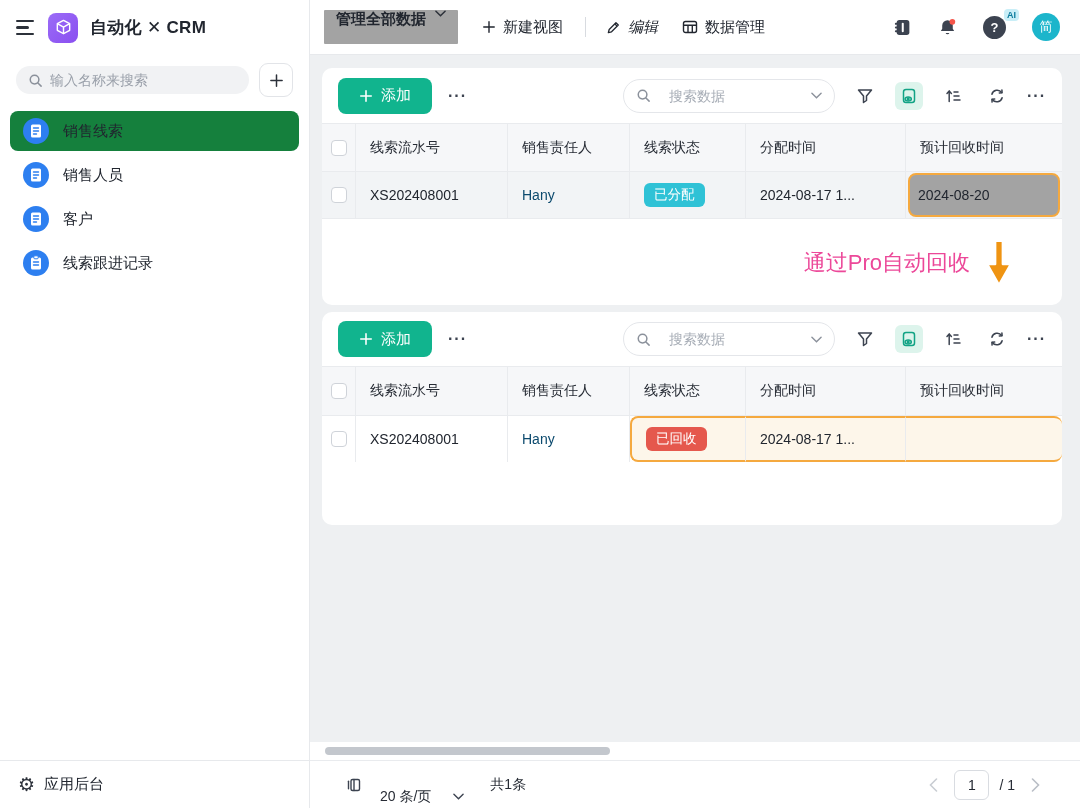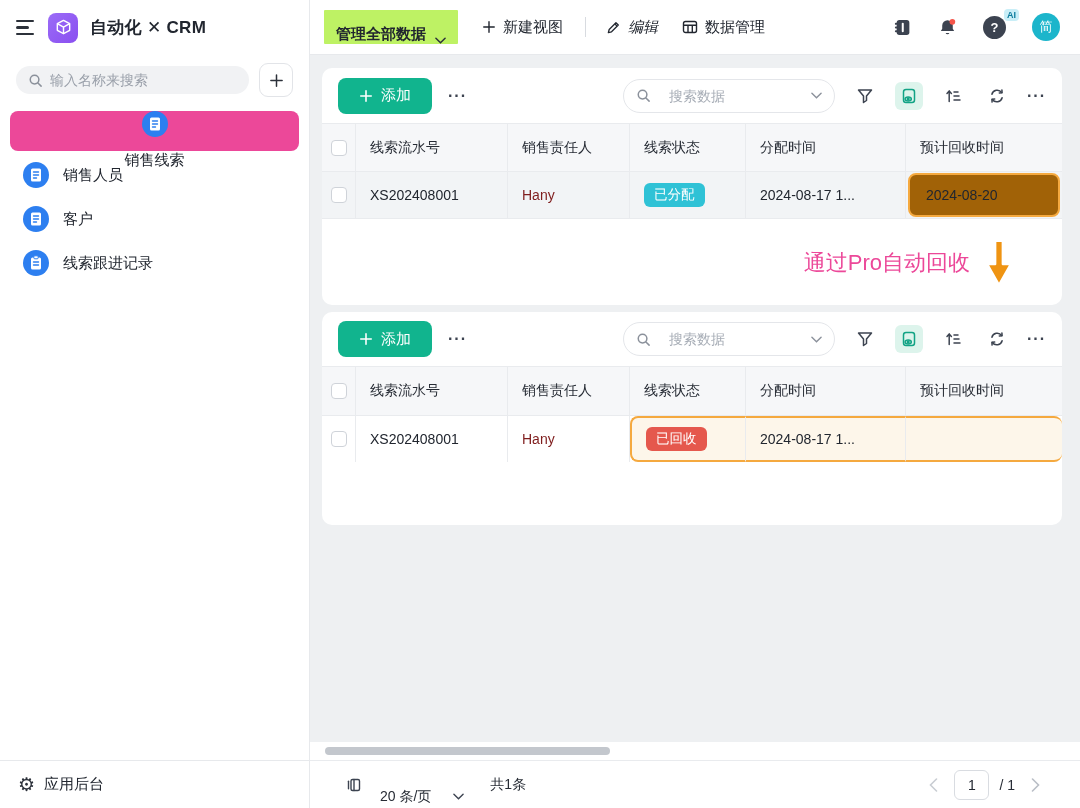--- a/index.html
+++ b/index.html
@@ -18,29 +18,29 @@
   .hamburger span:nth-child(1){ width:18px; } .hamburger span:nth-child(2){ width:13px; } .hamburger span:nth-child(3){ width:18px; }
   .app-icon { width:30px; height:30px; border-radius:8px; background:linear-gradient(135deg,#9b6cf7,#8a4ff0); display:flex; align-items:center; justify-content:center; flex:0 0 auto; }
   .sb-title { font-size:17px; font-weight:bold; letter-spacing:.3px; }
   .sb-search-row { display:flex; align-items:center; gap:10px; padding:8px 16px 14px; flex:0 0 auto; }
   .sb-search { flex:1; height:28px; background:#f1f2f4; border-radius:17px; display:flex; align-items:center; gap:7px; padding:0 12px; }
   .sb-search input, .search-pill input { border:none; outline:none; background:transparent; flex:1; font:inherit; font-size:14px; color:#333; min-width:0; }
   .sb-search input::placeholder { color:#9aa0aa; }
   .sb-add { width:34px; height:34px; background:#fff; border:1px solid #e2e4e8; border-radius:9px; display:flex; align-items:center; justify-content:center; cursor:pointer; }
   .sb-nav { padding:0 10px; flex:0 0 auto; }
   .sb-item { height:40px; margin-bottom:4px; border-radius:8px; display:flex; align-items:center; gap:14px; padding:0 13px; font-size:15px; cursor:pointer; }
-  .sb-item.active { background:#ec4899;flex-direction:column; }
+  .sb-item.active { background:#15803d; }
   .sb-ico { width:26px; height:26px; flex:0 0 auto; display:flex; }
   .sb-footer { margin-top:auto; border-top:1px solid #e7e9ec; height:48px; display:flex; align-items:center; gap:9px; padding:0 18px; font-size:15px; cursor:pointer; }
   .gear-glyph { font-size:19px; color:#2c313a; line-height:1; }
 
   
   .main { flex:1; min-width:0; display:flex; flex-direction:column; }
   .topbar { height:55px; background:#fff; border-bottom:1px solid #e7e9ec; display:flex; align-items:center; padding:0 20px 0 14px; flex:0 0 auto; }
-  .view-pill { height:34px; background:#bef264; border-radius:1px; display:flex; align-items:flex-end; gap:9px; padding:0 12px; font-size:15px; font-weight:bold; cursor:pointer; }
+  .view-pill { height:34px; background:#a3a3a3; border-radius:1px; display:flex; align-items:flex-start; gap:9px; padding:0 12px; font-size:15px; font-weight:bold; cursor:pointer; }
   .tb-action { display:flex; align-items:center; gap:7px; font-size:15px; margin-left:24px; cursor:pointer; color:#21262f; }
   .tb-divider { width:1px; height:20px; background:#d8dbe0; margin:0 10px 0 22px; }
   .tb-right { margin-left:auto; display:flex; align-items:center; gap:26px; }
   .tb-iconbtn { cursor:pointer; display:flex; position:relative; }
   .help-circle { width:23px; height:23px; border-radius:50%; background:#3c4350; color:#fff; font-size:13px; font-weight:bold; display:flex; align-items:center; justify-content:center; position:relative; cursor:pointer; }
   .ai-badge { position:absolute; top:-7px; right:-13px; background:#c9eef7; color:#0e7d9e; font-size:9px; font-weight:bold; border-radius:4px; padding:1px 3px; line-height:1.2; }
   .avatar { width:28px; height:28px; border-radius:50%; background:#1cb5cb; color:#fff; font-size:13px; display:flex; align-items:center; justify-content:center; cursor:pointer; }
 
   
   .content { flex:1; padding:13px 18px 0 12px; overflow:hidden; background:#eef0f2; }
@@ -60,27 +60,27 @@
   
   .tr { display:flex; border-top:1px solid #e9ebee; }
   .c { display:flex; align-items:center; padding:0 14px; border-right:1px solid #e9ebee; height:46px; font-size:14px; overflow:hidden; white-space:nowrap; }
   .c:last-child { border-right:none; }
   .c0 { width:34px; padding:0; justify-content:center; flex:0 0 auto; }
   .c1 { width:152px; } .c2 { width:122px; } .c3 { width:116px; } .c4 { width:160px; } .c5 { width:156px; }
   .th-row .c { background:#f6f7f9; height:47px; font-weight:500; color:#272c35; }
   .card2 .th-row .c { height:48px; }
   .row1 .c { background:#f2f4f6; }
   .cb { width:16px; height:16px; border:1.5px solid #cfd3d9; border-radius:4px; background:#fff; cursor:pointer; display:inline-block; }
-  .link { color:#7f1d1d; cursor:pointer; }
+  .link { color:#0c4a6e; cursor:pointer; }
   .badge { color:#fff; font-size:13.5px; padding:4px 10px; border-radius:6px; line-height:1.2; }
   .badge-cyan { background:#2fc2d6; }
   .badge-red { background:#e5584d; }
   .c5-wrap { position:relative; padding:0; }
   .row1 .c5-wrap { background:#f2f4f6; }
-  .cell-hl { position:absolute; inset:1px 2px; border:2px solid #f5a93f; border-radius:8px; background:#a16207; display:flex; align-items:center; padding:0 16px; }
+  .cell-hl { position:absolute; inset:1px 2px; border:2px solid #f5a93f; border-radius:8px; background:#a3a3a3; display:flex; align-items:center; padding:0 8px; }
   .hl { background:#fdf6ea; border-top:2px solid #f5a93f; border-bottom:2px solid #f5a93f; }
   .hl-first { border-left:2px solid #f5a93f; border-radius:8px 0 0 8px; }
   .hl-last { border-right:2px solid #f5a93f; border-radius:0 8px 8px 0; }
 
   
   .card-note { height:88px; display:flex; align-items:center; justify-content:flex-end; gap:12px; padding-right:46px; border-top:1px solid #e9ebee; }
   .note-text { font-size:22px; font-weight:normal; color:#ec4899;
     text-shadow:0 1px 0 #fff,0 -1px 0 #fff,1px 0 0 #fff,-1px 0 0 #fff; }
 
   

